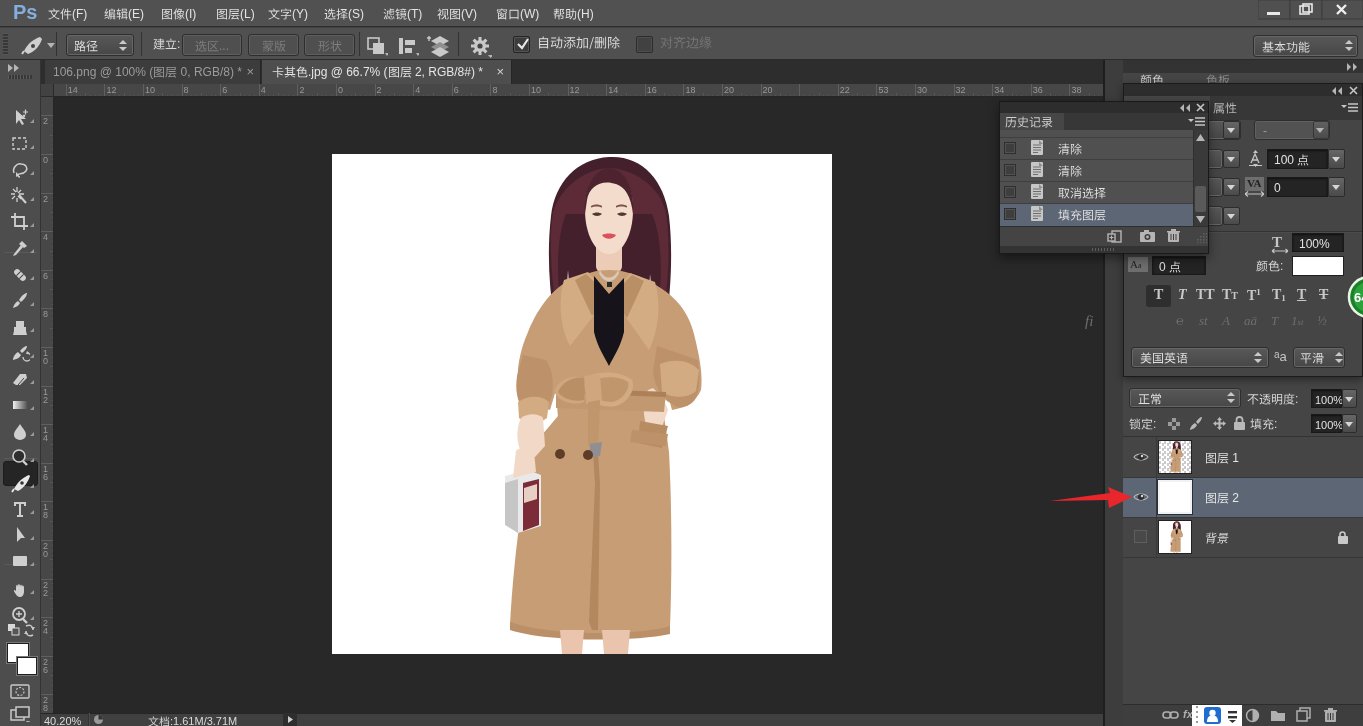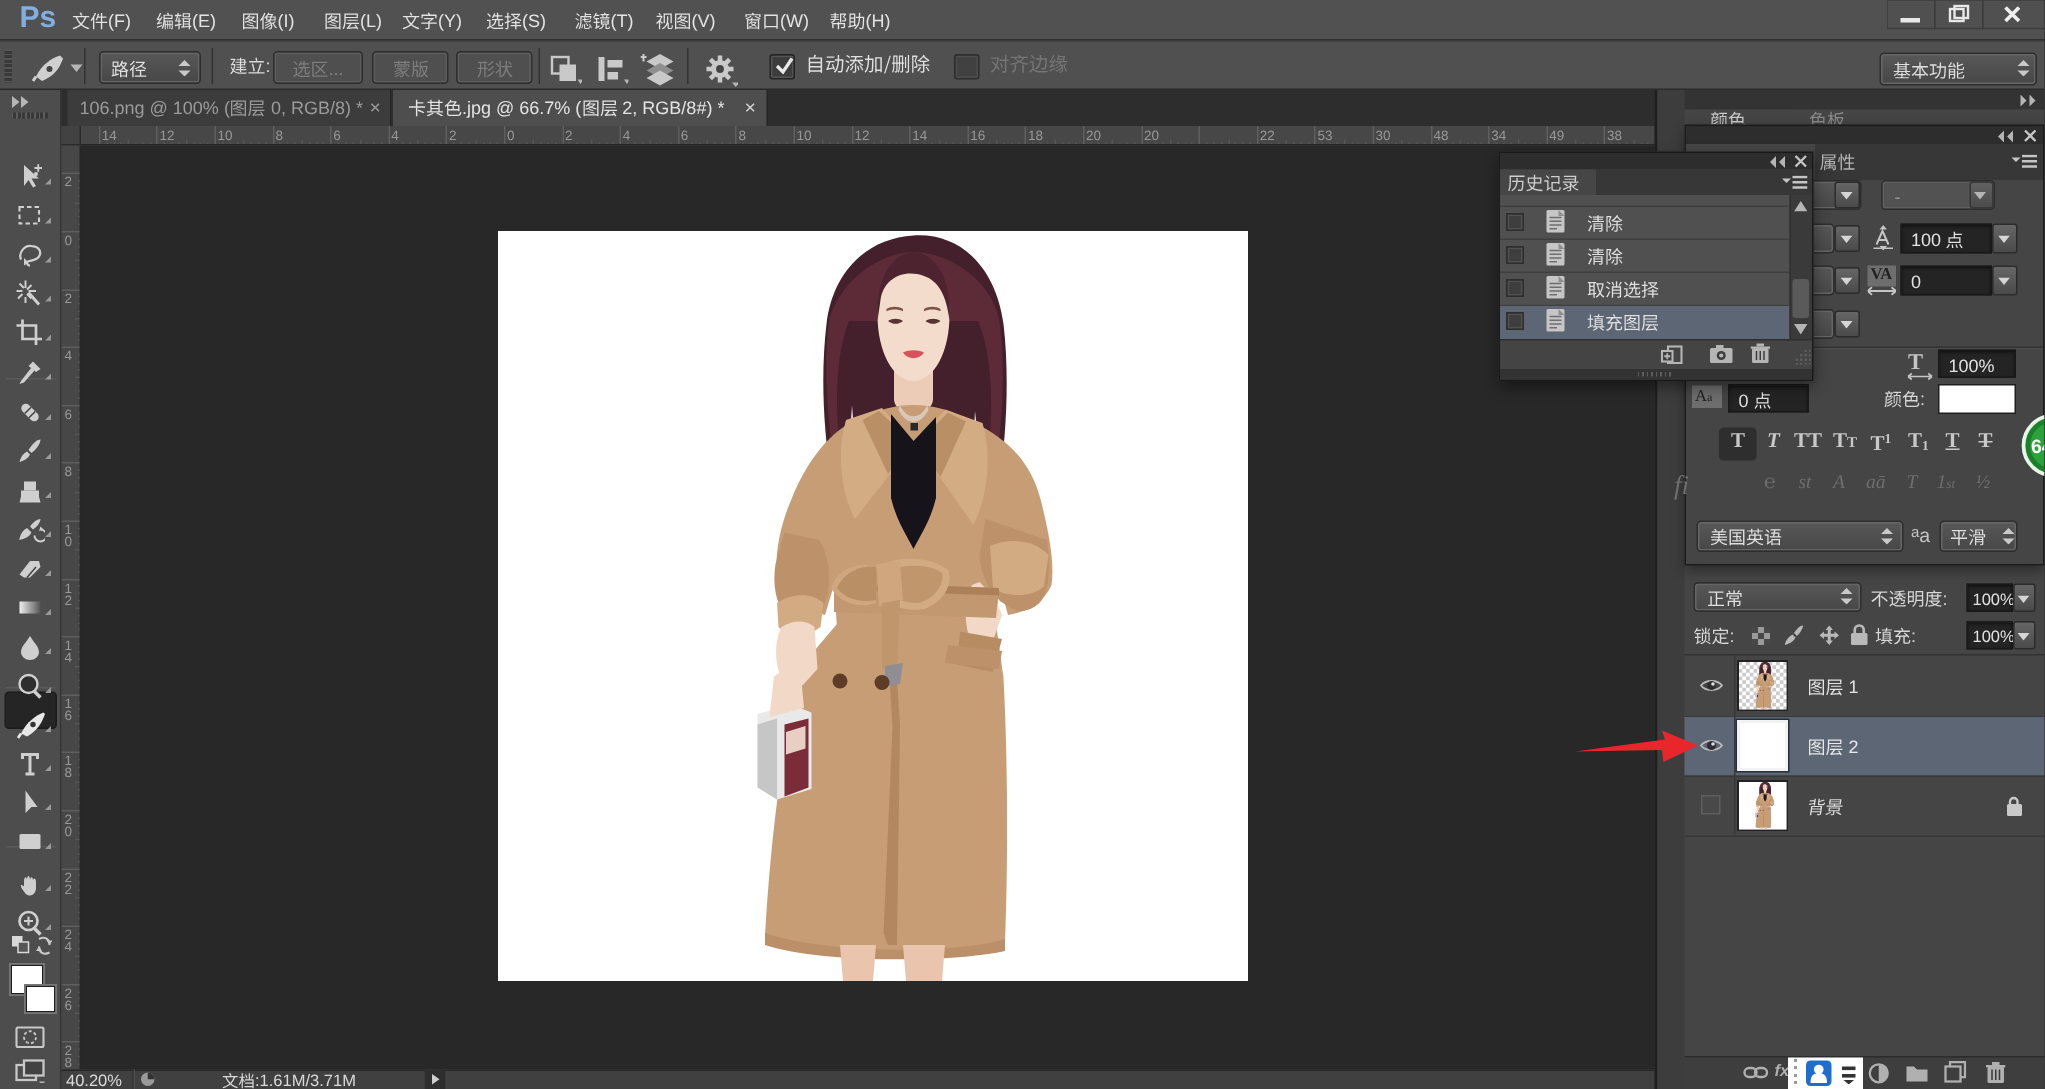--- a/index.html
+++ b/index.html
@@ -716,23 +716,23 @@
     <b style="position:absolute;left:515.6px;top:1px;font:9px 'Liberation Sans';font-weight:normal;color:#989898">12</b>
     <b style="position:absolute;left:554.2px;top:1px;font:9px 'Liberation Sans';font-weight:normal;color:#989898">14</b>
     <b style="position:absolute;left:592.8px;top:1px;font:9px 'Liberation Sans';font-weight:normal;color:#989898">16</b>
     <b style="position:absolute;left:631.4px;top:1px;font:9px 'Liberation Sans';font-weight:normal;color:#989898">18</b>
     <b style="position:absolute;left:670.0px;top:1px;font:9px 'Liberation Sans';font-weight:normal;color:#989898">20</b>
     <b style="position:absolute;left:708.6px;top:1px;font:9px 'Liberation Sans';font-weight:normal;color:#989898">20</b>
     <b style="position:absolute;left:747.2px;top:12px;font:9px 'Liberation Sans';font-weight:normal;color:#989898">24</b>
     <b style="position:absolute;left:785.8px;top:1px;font:9px 'Liberation Sans';font-weight:normal;color:#989898">22</b>
     <b style="position:absolute;left:824.4px;top:1px;font:9px 'Liberation Sans';font-weight:normal;color:#989898">53</b>
     <b style="position:absolute;left:863.0px;top:1px;font:9px 'Liberation Sans';font-weight:normal;color:#989898">30</b>
-    <b style="position:absolute;left:901.6px;top:1px;font:9px 'Liberation Sans';font-weight:normal;color:#989898">48</b>
+    <b style="position:absolute;left:901.6px;top:1px;font:9px 'Liberation Sans';font-weight:normal;color:#989898">32</b>
     <b style="position:absolute;left:940.2px;top:1px;font:9px 'Liberation Sans';font-weight:normal;color:#989898">34</b>
-    <b style="position:absolute;left:978.8px;top:1px;font:9px 'Liberation Sans';font-weight:normal;color:#989898">49</b>
+    <b style="position:absolute;left:978.8px;top:1px;font:9px 'Liberation Sans';font-weight:normal;color:#989898">36</b>
     <b style="position:absolute;left:1017.4px;top:1px;font:9px 'Liberation Sans';font-weight:normal;color:#989898">38</b>
   </div>
 <div class="ab" style="left:41px;top:97px;width:13px;height:616px;background:#474747;border-right:1px solid #262626;overflow:hidden">
     <i style="position:absolute;top:18.4px;left:0;height:1px;width:13px;background:#5f5f5f"></i>
     <b style="position:absolute;top:20.4px;left:2px;font:9px 'Liberation Sans';font-weight:normal;color:#989898;line-height:8px">
       <span style="display:block">2</span>
     </b>
     <i style="position:absolute;top:23.2px;left:11px;height:1px;width:2px;background:#565656"></i>
     <i style="position:absolute;top:28.1px;left:11px;height:1px;width:2px;background:#565656"></i>
     <i style="position:absolute;top:32.9px;left:11px;height:1px;width:2px;background:#565656"></i>
@@ -1190,21 +1190,21 @@
     </svg></div>
 <div class="ab" style="left:1146px;top:285px;width:25px;height:22px;background:#2e2e2e;border-radius:3px"></div>
 <div class="ab" style="left:1154px;top:287px;font-family:'Liberation Serif',serif;font-weight:bold;color:#c8c8c8;font-size:14px">T</div>
 <div class="ab" style="left:1178px;top:287px;font-family:'Liberation Serif',serif;font-weight:bold;color:#c8c8c8;font-size:14px;font-style:italic">T</div>
 <div class="ab" style="left:1196px;top:287px;font-family:'Liberation Serif',serif;font-weight:bold;color:#c8c8c8;font-size:14px">TT</div>
 <div class="ab" style="left:1222px;top:287px;font-family:'Liberation Serif',serif;font-weight:bold;color:#c8c8c8;font-size:14px">T<span style="font-size:10px">T</span></div>
 <div class="ab" style="left:1247px;top:287px;font-family:'Liberation Serif',serif;font-weight:bold;color:#c8c8c8;font-size:14px">T<span style="font-size:9px;vertical-align:5px">1</span></div>
 <div class="ab" style="left:1272px;top:287px;font-family:'Liberation Serif',serif;font-weight:bold;color:#c8c8c8;font-size:14px">T<span style="font-size:9px;vertical-align:-2px">1</span></div>
 <div class="ab" style="left:1297px;top:287px;font-family:'Liberation Serif',serif;font-weight:bold;color:#c8c8c8;font-size:14px;text-decoration:underline">T</div>
 <div class="ab" style="left:1319px;top:287px;font-family:'Liberation Serif',serif;font-weight:bold;color:#c8c8c8;font-size:14px;text-decoration:line-through">T</div>
-<div class="ab" style="left:1116px;top:313px;font-family:'Liberation Serif',serif;color:#6e6e6e;font-size:18px;font-style:italic">fi</div>
+<div class="ab" style="left:1085px;top:313px;font-family:'Liberation Serif',serif;color:#6e6e6e;font-size:15px;font-style:italic">fi</div>
 <div class="ab" style="left:1176px;top:313px;font-family:'Liberation Serif',serif;color:#6e6e6e;font-size:13px;font-style:italic">℮</div>
 <div class="ab" style="left:1199px;top:313px;font-family:'Liberation Serif',serif;color:#6e6e6e;font-size:13px;font-style:italic">st</div>
 <div class="ab" style="left:1222px;top:313px;font-family:'Liberation Serif',serif;color:#6e6e6e;font-size:13px;font-style:italic">A</div>
 <div class="ab" style="left:1244px;top:313px;font-family:'Liberation Serif',serif;color:#6e6e6e;font-size:13px;font-style:italic">aā</div>
 <div class="ab" style="left:1271px;top:313px;font-family:'Liberation Serif',serif;color:#6e6e6e;font-size:13px;font-style:italic">T</div>
 <div class="ab" style="left:1291px;top:313px;font-family:'Liberation Serif',serif;color:#6e6e6e;font-size:13px;font-style:italic">1<span style="font-size:9px">st</span></div>
 <div class="ab" style="left:1317px;top:313px;font-family:'Liberation Serif',serif;color:#6e6e6e;font-size:13px;font-style:italic">½</div>
 <div class="ab dd" style="left:1131px;top:347px;width:138px;height:21px"></div>
 <div class="ab" style="left:1140px;top:351px"><svg class="zh" style="width:48.0px;height:12px;vertical-align:-2px" viewBox="0 0 4000 1000">
       <g transform="translate(0,880) scale(1,-1)" fill="#e0e0e0">

